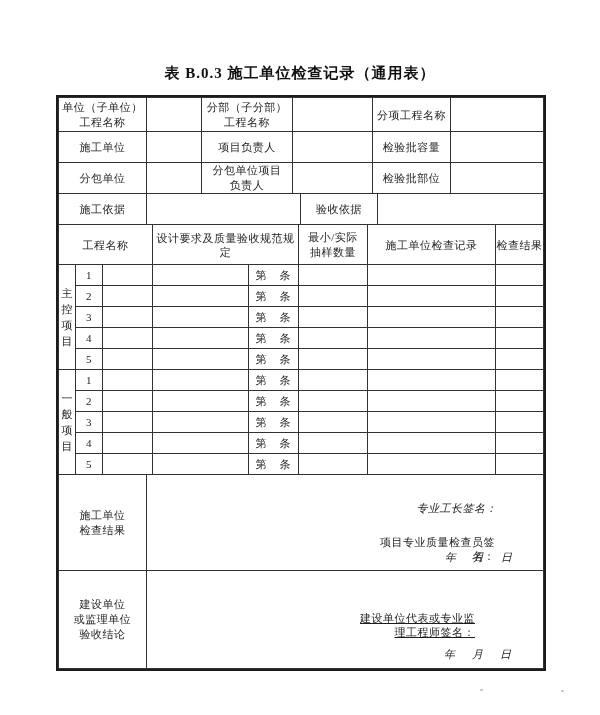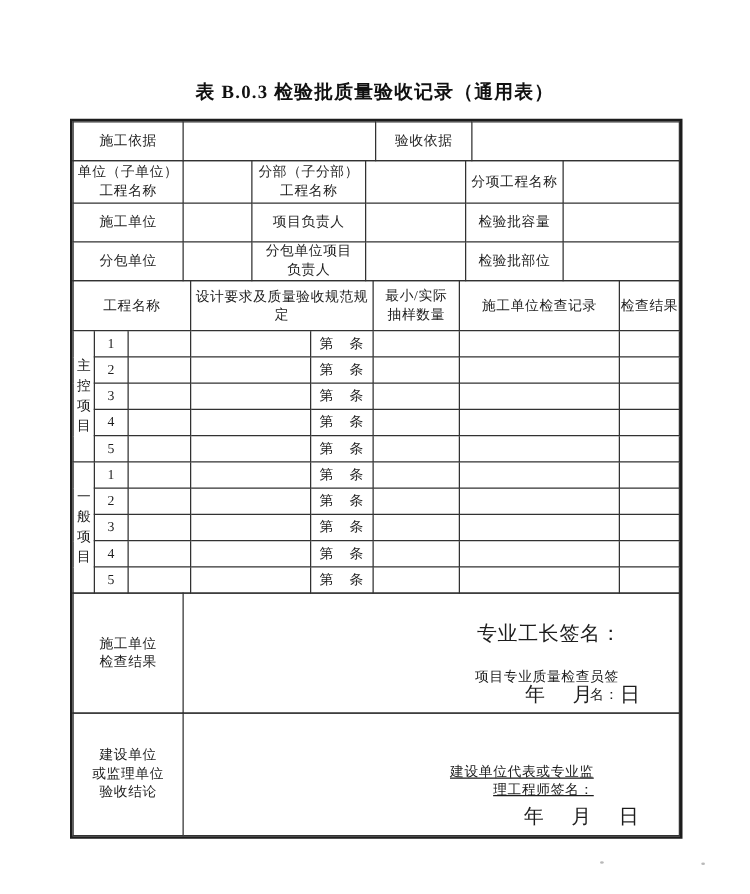--- a/index.html
+++ b/index.html
@@ -28,56 +28,39 @@
   }
   .lbl div{line-height:15px;}
   .vcell{padding:0;}
   .vtext{
     width:12px;margin:0 auto;word-break:break-all;
     line-height:16px;font-size:11px;letter-spacing:0;text-align:center;
   }
   .num{font-size:11px;}
   .clause{letter-spacing:1px;}
   .sig-cell{position:relative;}
-  .sig-line{position:absolute;font-size:16px;letter-spacing:0.5px;white-space:nowrap;}
+  .sig-line{position:absolute;font-size:11px;letter-spacing:0.5px;white-space:nowrap;font-style:italic;}
   .sig-block{position:absolute;font-size:11px;letter-spacing:0.5px;line-height:14px;}
   .foreman{top:26px;right:46px;}
   .inspector{top:60px;right:48px;width:120px;text-align:right;}
   .rep{top:40px;right:68px;width:120px;text-align:right;text-decoration:underline;}
   .date1{bottom:6px;right:28px;letter-spacing:3px;}
   .date2{bottom:7px;right:29px;letter-spacing:3px;}
   .speck{position:absolute;background:#b9b9b9;border-radius:50%;}
   .s1{left:480px;top:689px;width:3px;height:2px;}
   .s2{left:561px;top:690px;width:3px;height:2px;}
 </style>
 </head>
 <body>
 
 <div class="page">
 
-  <div class="form-title">表 B.0.3 检验批质量验收记录（通用表）</div>
+  <div class="form-title">表 B.0.3 施工单位检查记录（通用表）</div>
 
   <div class="form-wrap">
-
-    <table class="sec">
-      <colgroup>
-          <col style="width:88px">
-          <col style="width:154px">
-          <col style="width:77px">
-          <col>
-        </colgroup>
-      <tbody>
-          <tr style="height:31px">
-        <td>施工依据</td>
-        <td></td>
-        <td>验收依据</td>
-        <td></td>
-      </tr>
-    </tbody>
-      </table>
 
     <table class="sec">
       <colgroup>
           <col style="width:88px">
           <col style="width:55px">
           <col style="width:91px">
           <col style="width:80px">
           <col style="width:78px">
           <col>
         </colgroup>
@@ -106,20 +89,37 @@
       </tr>
       <tr style="height:31px">
         <td>分包单位</td>
         <td></td>
         <td class="lbl">
           <div>分包单位项目</div>
           <div>负责人</div>
         </td>
         <td></td>
         <td>检验批部位</td>
+        <td></td>
+      </tr>
+    </tbody>
+      </table>
+
+    <table class="sec">
+      <colgroup>
+          <col style="width:88px">
+          <col style="width:154px">
+          <col style="width:77px">
+          <col>
+        </colgroup>
+      <tbody>
+          <tr style="height:31px">
+        <td>施工依据</td>
+        <td></td>
+        <td>验收依据</td>
         <td></td>
       </tr>
     </tbody>
       </table>
 
     <table class="sec">
       <colgroup>
           <col style="width:17px">
           <col style="width:27px">
           <col style="width:50px">

